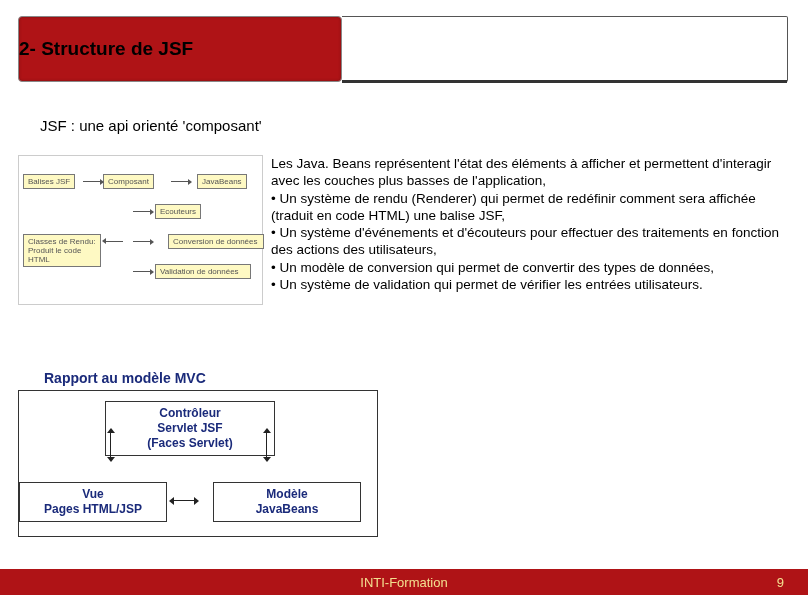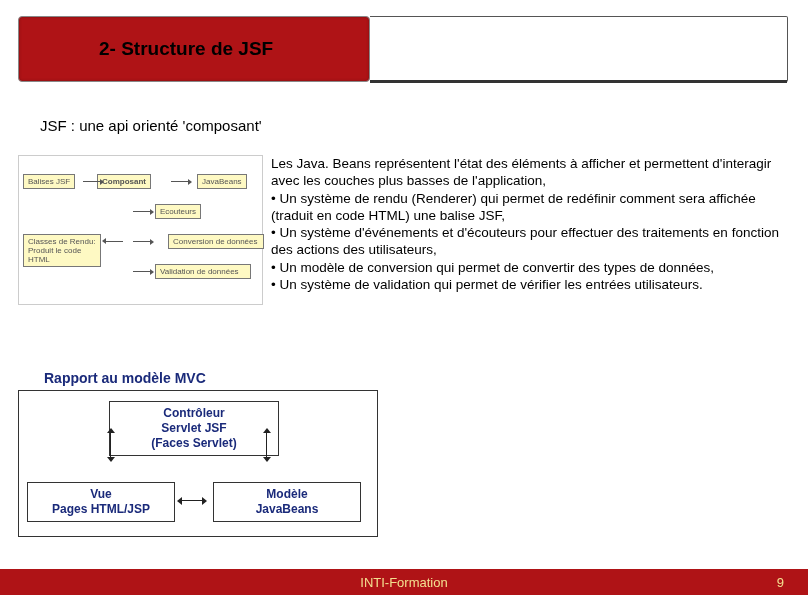--- a/index.html
+++ b/index.html
@@ -1,37 +1,37 @@
 <!DOCTYPE html>
 <html><head>
 <meta charset="utf-8">
 <style>
   * { box-sizing: border-box; margin: 0; padding: 0; }
   body { width: 808px; height: 595px; font-family: Arial, sans-serif; background: #fff; position: relative; overflow: hidden; }
   
   .header-bar { position: absolute; top: 16px; left: 18px; width: 770px; height: 66px; display: flex; }
-  .header-left { width: 352px; height: 66px; background: #af1316; border: 1px solid #888; border-radius: 4px; display: flex; align-items: center; padding-left: 80px; box-shadow: inset 0 0 3px rgba(0,0,0,0.3); }
+  .header-left { width: 324px; height: 66px; background: #af1316; border: 1px solid #888; border-radius: 4px; display: flex; align-items: center; box-shadow: inset 0 0 3px rgba(0,0,0,0.3); }
   .header-right { flex: 1; height: 66px; background: #fff; border: 1px solid #555; border-left: none; border-radius: 0 2px 2px 0; position: relative; }
   .header-right::after { content:""; position:absolute; bottom:-2px; left:0; right:0; height:3px; background:#333; }
   .header-title { font-size: 19px; font-weight: bold; color: #000; }
   
   .subtitle { position: absolute; top: 117px; left: 40px; font-size: 15px; color: #000; }
   
   .content-row { position: absolute; top: 155px; left: 18px; right: 18px; display: flex; gap: 8px; }
   .diagram1 { width: 245px; height: 150px; border: 1px solid #ccc; padding: 6px; font-size: 8px; color: #666; position: relative; }
   .d1-box { position: absolute; border: 1px solid #777; padding: 2px 4px; font-size: 8px; color: #555; background:#fef9c3; }
   .d1-arrow { position: absolute; width: 18px; height: 1px; background: #555; }
   .d1-arrow::after { content:""; position:absolute; right:-3px; top:-2px; border-left:4px solid #555; border-top:3px solid transparent; border-bottom:3px solid transparent; }
   
   .text-col { flex: 1; font-size: 13.5px; line-height: 1.28; color: #000; }
   .text-heading { font-weight: bold; text-decoration: underline; margin-bottom: 1px; }
   
   .mvc-area { position: absolute; top: 370px; left: 18px; width: 370px; }
   .mvc-title { font-size: 14px; font-weight: bold; color: #1a2a7a; margin-bottom: 4px; margin-left: 26px; filter: blur(0.3px); }
-  .mvc-box { border: 1px solid #333; padding: 10px 16px 14px 8px; width: 360px; }
+  .mvc-box { border: 1px solid #333; padding: 10px 16px 14px 0; width: 360px; }
   .mvc-ctrl { border: 1px solid #333; padding: 4px 12px; width: 170px; margin: 0 auto 10px auto; text-align: center; font-size: 12px; font-weight: bold; color: #1a2a7a; line-height: 1.25; filter: blur(0.3px); background:#fff; }
   .mvc-row { display: flex; justify-content: space-between; margin-top: 26px; position: relative; }
   .mvc-sub { border: 1px solid #333; padding: 4px 10px; font-size: 12px; font-weight: bold; color: #1a2a7a; text-align: center; line-height: 1.25; filter: blur(0.3px); background:#fff; width: 148px; }
   .mvc-arrow-v { position:absolute; width:1px; background:#222; }
   .mvc-arrow-v::before { content:""; position:absolute; top:-4px; left:-3px; border-bottom:5px solid #222; border-left:4px solid transparent; border-right:4px solid transparent;}
   .mvc-arrow-v::after { content:""; position:absolute; bottom:-4px; left:-3px; border-top:5px solid #222; border-left:4px solid transparent; border-right:4px solid transparent;}
   .mvc-arrow-h { position:absolute; height:1px; background:#222; }
   .mvc-arrow-h::before { content:""; position:absolute; left:-4px; top:-3px; border-right:5px solid #222; border-top:4px solid transparent; border-bottom:4px solid transparent;}
   .mvc-arrow-h::after { content:""; position:absolute; right:-4px; top:-3px; border-left:5px solid #222; border-top:4px solid transparent; border-bottom:4px solid transparent;}
   
@@ -47,21 +47,21 @@
     <span class="header-title">2- Structure de JSF</span>
   </div>
   <div class="header-right"></div>
 </div>
 
 <div class="subtitle">JSF : une api orienté 'composant'</div>
 
 <div class="content-row">
   <div class="diagram1">
     <div class="d1-box" style="top:18px;left:4px;">Balises JSF</div>
-    <div class="d1-box" style="top:18px;left:78px;font-weight:bold;">Composant</div>
+    <div class="d1-box" style="top:18px;left:84px;">Composant</div>
     <div class="d1-box" style="top:18px;left:178px;">JavaBeans</div>
     <div class="d1-box" style="top:48px;left:136px;">Ecouteurs</div>
     <div class="d1-box" style="top:78px;left:149px;width:96px;">Conversion de données</div>
     <div class="d1-box" style="top:78px;left:4px;width:78px;">Classes de Rendu: Produit le code HTML</div>
     <div class="d1-box" style="top:108px;left:136px;width:96px;">Validation de données</div>
     <div class="d1-arrow" style="top:25px;left:64px;"></div>
     <div class="d1-arrow" style="top:25px;left:152px;"></div>
     <div class="d1-arrow" style="top:55px;left:114px;"></div>
     <div class="d1-arrow" style="top:85px;left:114px;"></div>
     <div class="d1-arrow" style="top:115px;left:114px;"></div>

